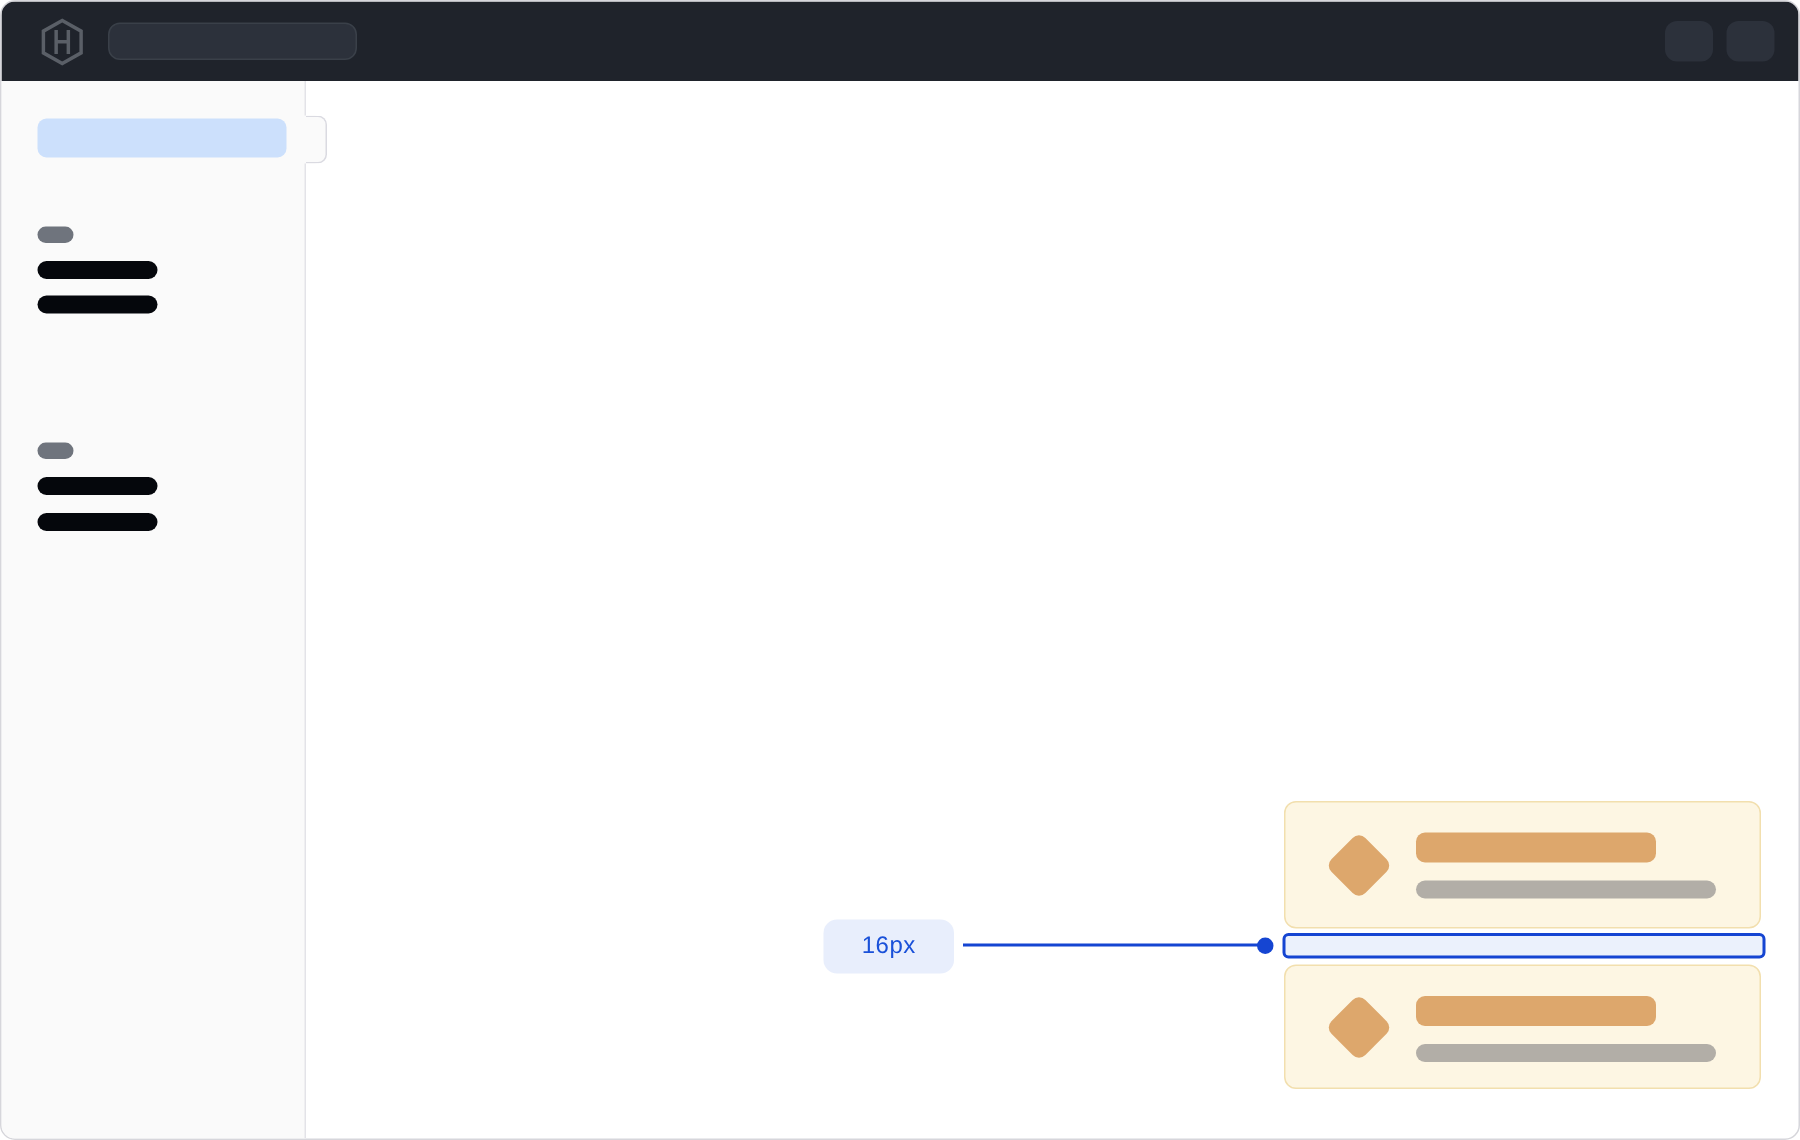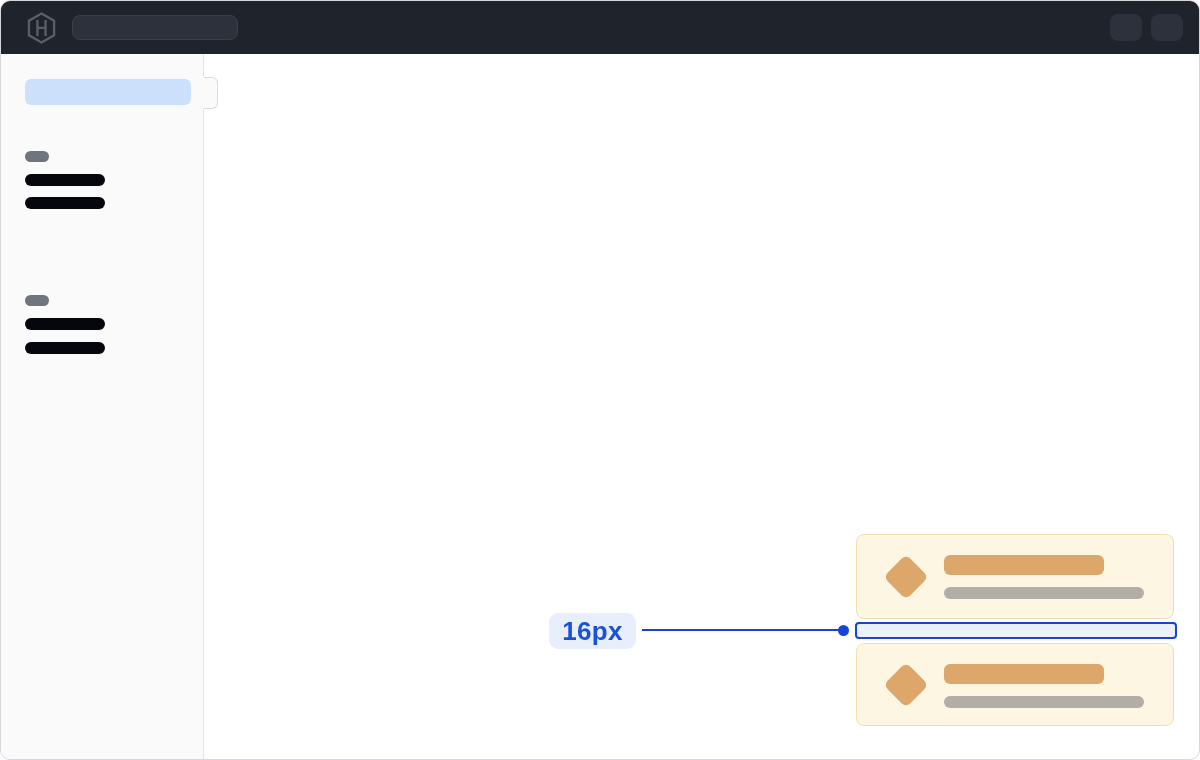--- a/index.html
+++ b/index.html
@@ -43,21 +43,21 @@
   .card-2{top:642px;height:83px;}
   .diamond{position:absolute;left:33px;top:50%;margin-top:-16px;width:32px;height:32px;border-radius:6px;
     background:var(--orange);transform:rotate(45deg);}
   .card-title-bar{position:absolute;left:87px;top:20px;width:160px;height:20px;border-radius:6px;background:var(--orange);}
   .card-sub-bar{position:absolute;left:87px;top:52px;width:200px;height:12px;border-radius:6px;background:var(--bar-gray);}
 
   
   .gap-rect{position:absolute;left:854px;top:621px;width:322px;height:17px;border:2px solid var(--accent-blue);
     background:var(--gap-fill);border-radius:4px;z-index:2;}
   .measure-label{position:absolute;left:548px;top:612px;width:87px;height:36px;background:var(--pill-blue);
-    border-radius:9px;color:var(--accent-text-blue);font-size:26px;line-height:36px;font-weight:700;
+    border-radius:9px;color:var(--accent-text-blue);font-size:16px;line-height:36px;font-weight:400;
     text-align:center;letter-spacing:0.3px;}
   .connector-line{position:absolute;left:641px;top:628px;width:197px;height:2px;background:var(--accent-blue);}
   .connector-dot{position:absolute;left:837px;top:624px;width:11px;height:11px;border-radius:50%;background:var(--accent-blue);}
 </style>
 </head>
 <body>
 
 <div class="window">
 
   <div class="navbar">

